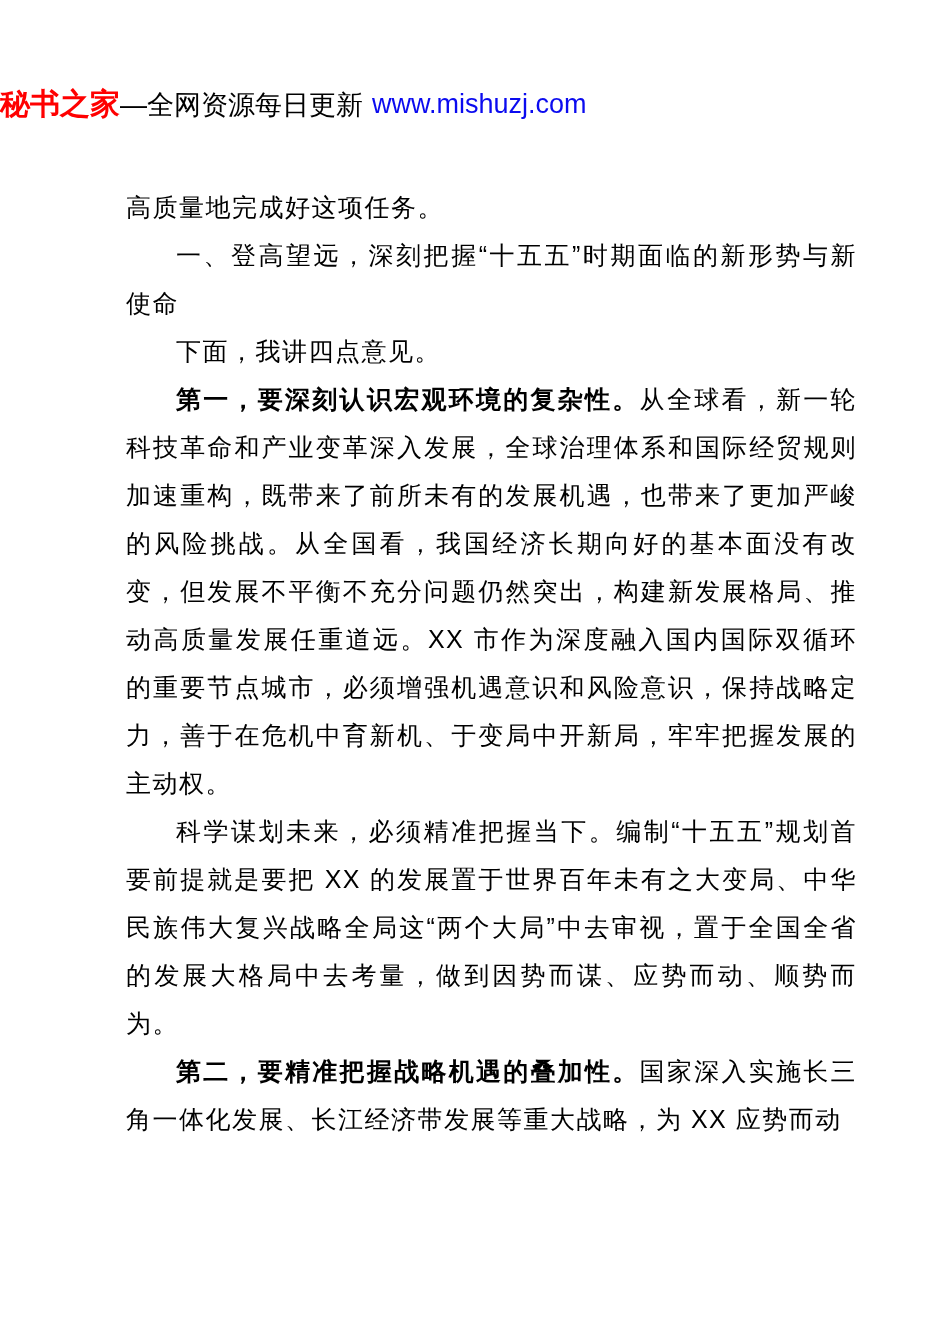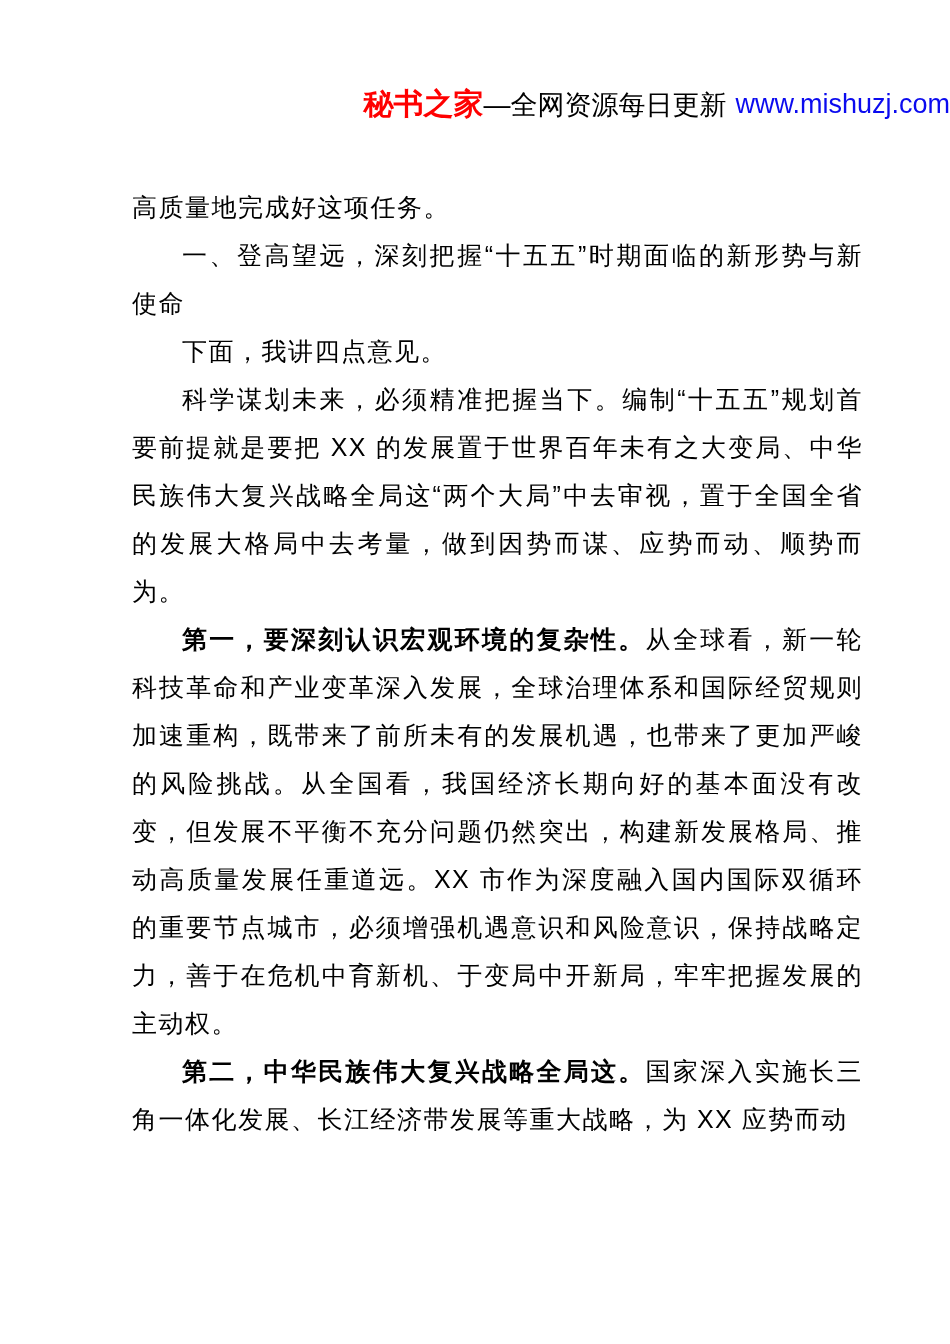--- a/index.html
+++ b/index.html
@@ -13,21 +13,21 @@
     height: 1344px;
     background: #ffffff;
     overflow: hidden;
     font-family: "Liberation Sans", sans-serif;
   }
   .header {
     position: absolute;
     top: 84px;
     left: 0;
     width: 100%;
-    text-align: right;
+    text-align: left;
     white-space: nowrap;
   }
   .site-name {
     font-family: "Liberation Serif", serif;
     font-weight: bold;
     font-size: 30px;
     color: #ff0000;
     vertical-align: middle;
   }
   .tagline {
@@ -39,21 +39,21 @@
     font-size: 27px;
     color: #0b0bef;
     margin-left: 9px;
     vertical-align: middle;
     text-decoration: none;
     cursor: pointer;
   }
   .doc-body {
     position: absolute;
     top: 183px;
-    left: 132px;
+    left: 126px;
     width: 731px;
     font-size: 25px;
     line-height: 48px;
     letter-spacing: 1.5px;
     color: #000000;
     text-align: justify;
   }
   .doc-body p {
     margin: 0;
     padding: 0;
@@ -71,18 +71,18 @@
 <div class="page">
 
   <div class="header">
     <span class="site-name">秘书之家</span><span class="tagline">—全网资源每日更新</span><span class="site-url">www.mishuzj.com</span>
   </div>
 
   <div class="doc-body" id="doc-body">
       <p class=""><span class="">高质量地完成好这项任务。</span></p>
       <p class="indent"><span class="">一、登高望远，深刻把握“十五五”时期面临的新形势与新使命</span></p>
       <p class="indent"><span class="">下面，我讲四点意见。</span></p>
+      <p class="indent"><span class="seg-bold">第一，要深刻认识宏观环境的复杂性。</span><span class="">从全球看，新一轮科技革命和产业变革深入发展，全球治理体系和国际经贸规则加速重构，既带来了前所未有的发展机遇，也带来了更加严峻的风险挑战。从全国看，我国经济长期向好的基本面没有改变，但发展不平衡不充分问题仍然突出，构建新发展格局、推动高质量发展任重道远。XX 市作为深度融入国内国际双循环的重要节点城市，必须增强机遇意识和风险意识，保持战略定力，善于在危机中育新机、于变局中开新局，牢牢把握发展的主动权。</span></p>
       <p class="indent"><span class="">科学谋划未来，必须精准把握当下。编制“十五五”规划首要前提就是要把 XX 的发展置于世界百年未有之大变局、中华民族伟大复兴战略全局这“两个大局”中去审视，置于全国全省的发展大格局中去考量，做到因势而谋、应势而动、顺势而为。</span></p>
-      <p class="indent"><span class="seg-bold">第一，要深刻认识宏观环境的复杂性。</span><span class="">从全球看，新一轮科技革命和产业变革深入发展，全球治理体系和国际经贸规则加速重构，既带来了前所未有的发展机遇，也带来了更加严峻的风险挑战。从全国看，我国经济长期向好的基本面没有改变，但发展不平衡不充分问题仍然突出，构建新发展格局、推动高质量发展任重道远。XX 市作为深度融入国内国际双循环的重要节点城市，必须增强机遇意识和风险意识，保持战略定力，善于在危机中育新机、于变局中开新局，牢牢把握发展的主动权。</span></p>
-      <p class="indent"><span class="seg-bold">第二，中华民族伟大复兴战略全局这。</span><span class="">国家深入实施长三角一体化发展、长江经济带发展等重大战略，为 XX 应势而动</span></p>
+      <p class="indent"><span class="seg-bold">第二，要精准把握战略机遇的叠加性。</span><span class="">国家深入实施长三角一体化发展、长江经济带发展等重大战略，为 XX 应势而动</span></p>
     </div>
 
 </div>
 
 </body></html>

